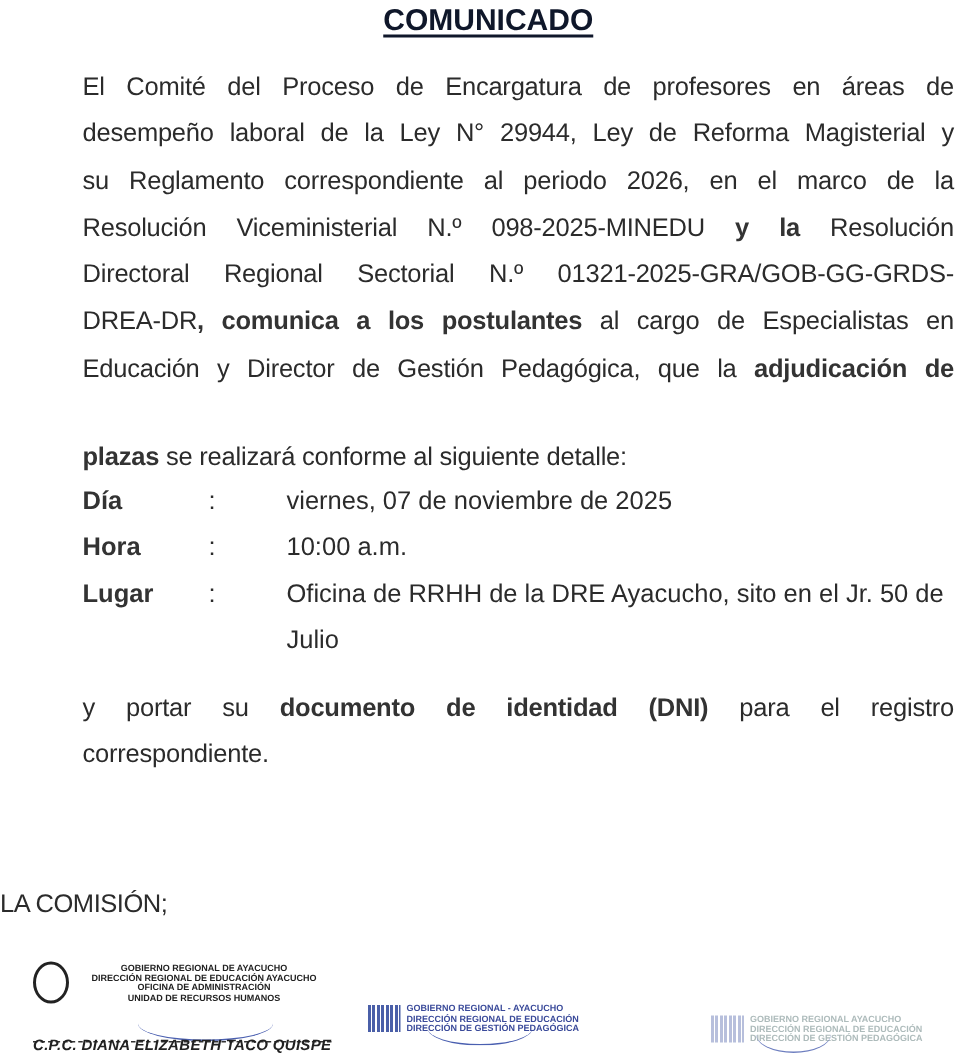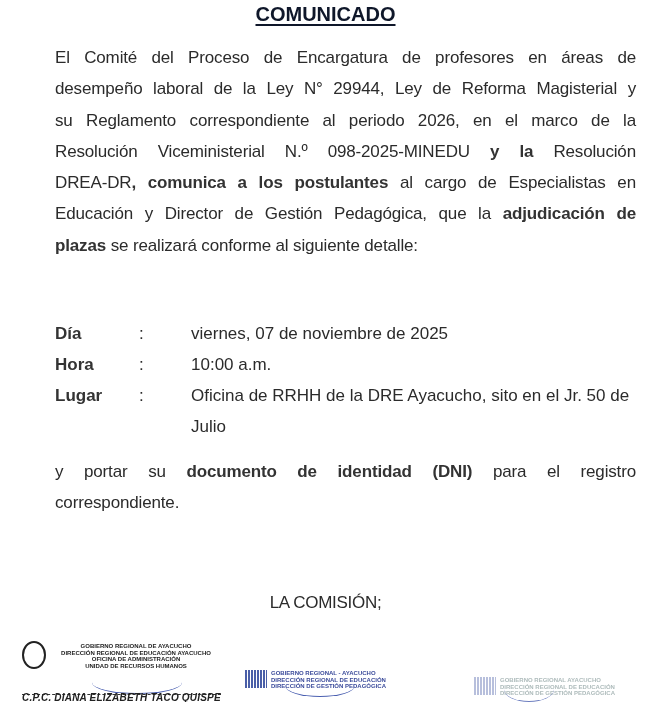--- a/index.html
+++ b/index.html
@@ -5,32 +5,32 @@
   html, body { margin: 0; padding: 0; background: #ffffff; }
   body { width: 651px; height: 702px; position: relative; overflow: hidden;
          font-family: "Liberation Sans", sans-serif; color: #2b2b2b; }
   .title { position: absolute; top: 0; left: 0; width: 651px; text-align: center;
            font-weight: bold; font-size: 20px; text-decoration: underline;
            text-underline-offset: 3px; line-height: 28px; color: #0f172a; }
   .para { position: absolute; left: 55px; width: 581px; font-size: 17px;
           line-height: 31.3px; text-align: justify; letter-spacing: -0.15px; }
   .p1 { top: 42px; }
   .p1 span.line { display: block; text-align: justify; text-align-last: justify; height: 31.3px; }
-  .p1 span.line.last { text-align-last: left; }
+  .p1 span.line.last { text-align-last: left; margin-top: 28px; }
   b { font-weight: bold; color: #333; }
   .details { position: absolute; left: 55px; top: 318px; width: 590px; font-size: 17px; }
   .drow { display: flex; height: 31px; line-height: 31px; gap: 40px; }
   .dlabel { font-weight: bold; width: 44px; color: #333; }
   .dcolon { width: 12px; }
   .dval { flex: 1; }
   .dcont { padding-left: 56px; height: 31px; line-height: 31px; }
   .p2 { top: 456px; }
   .p2 span.line { display: block; text-align: justify; text-align-last: justify; height: 31.3px; }
   .p2 span.line.last { text-align-last: left; }
-  .signoff { position: absolute; top: 593px; left: 0; width: 651px; text-align: center;
+  .signoff { position: absolute; top: 593px; left: 0; width: 651px; text-align: left;
              font-size: 17px; letter-spacing: -0.3px; }
   .stamp { position: absolute; font-size: 6px; line-height: 6.5px; color: #222;
            text-transform: uppercase; font-weight: bold; }
   .stamp1 { left: 22px; top: 641px; width: 200px; }
   .seal { position: absolute; left: 0; top: 0; width: 20px; height: 24px;
           border: 2px solid #222; border-radius: 50%; }
   .stamp1 .txt { position: absolute; left: 24px; top: 2px; width: 180px; text-align: center; }
   .signame { position: absolute; left: 0; top: 53px; font-size: 10px; font-style: italic;
              font-weight: bold; letter-spacing: 0.2px; border-top: 1px dashed #333; padding-top: 0; }
   .sig { position: absolute; border-bottom: 1.5px solid #4a5fb0; border-radius: 50%; }
@@ -43,20 +43,21 @@
 </head>
 <body>
 
 <div class="title">COMUNICADO</div>
 
 <div class="para p1">
   <span class="line"><span>El Comité del Proceso de Encargatura de profesores en áreas de</span></span>
   <span class="line"><span>desempeño laboral de la Ley N° 29944, Ley de Reforma Magisterial y</span></span>
   <span class="line"><span>su Reglamento correspondiente al periodo 2026, en el marco de la</span></span>
   <span class="line"><span>Resolución Viceministerial N.º 098-2025-MINEDU </span><b>y la</b><span> Resolución</span></span>
+  <span class="line"><span>Directoral Regional Sectorial N.º 01321-2025-GRA/GOB-GG-GRDS-</span></span>
   <span class="line"><span>DREA-DR</span><b>, comunica a los postulantes</b><span> al cargo de Especialistas en</span></span>
   <span class="line"><span>Educación y Director de Gestión Pedagógica, que la </span><b>adjudicación de</b></span>
   <span class="line last"><b>plazas</b><span> se realizará conforme al siguiente detalle:</span></span>
 </div>
 
 <div class="details">
   <div class="drow">
     <span class="dlabel">Día</span>
     <span class="dcolon">:</span>
     <span class="dval">viernes, 07 de noviembre de 2025</span>

